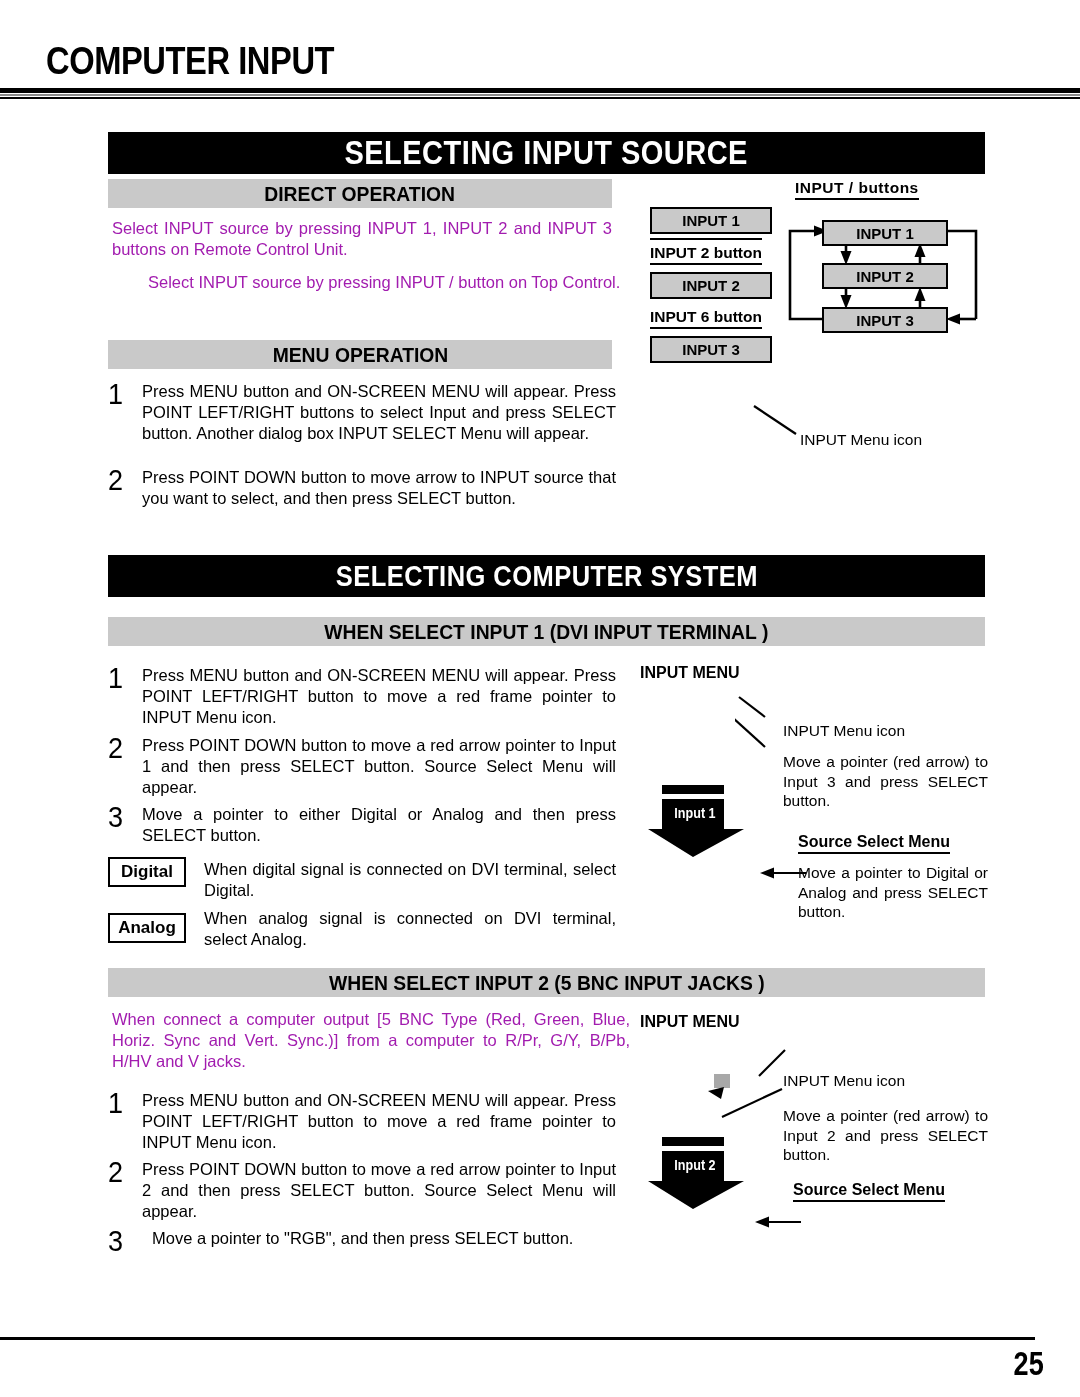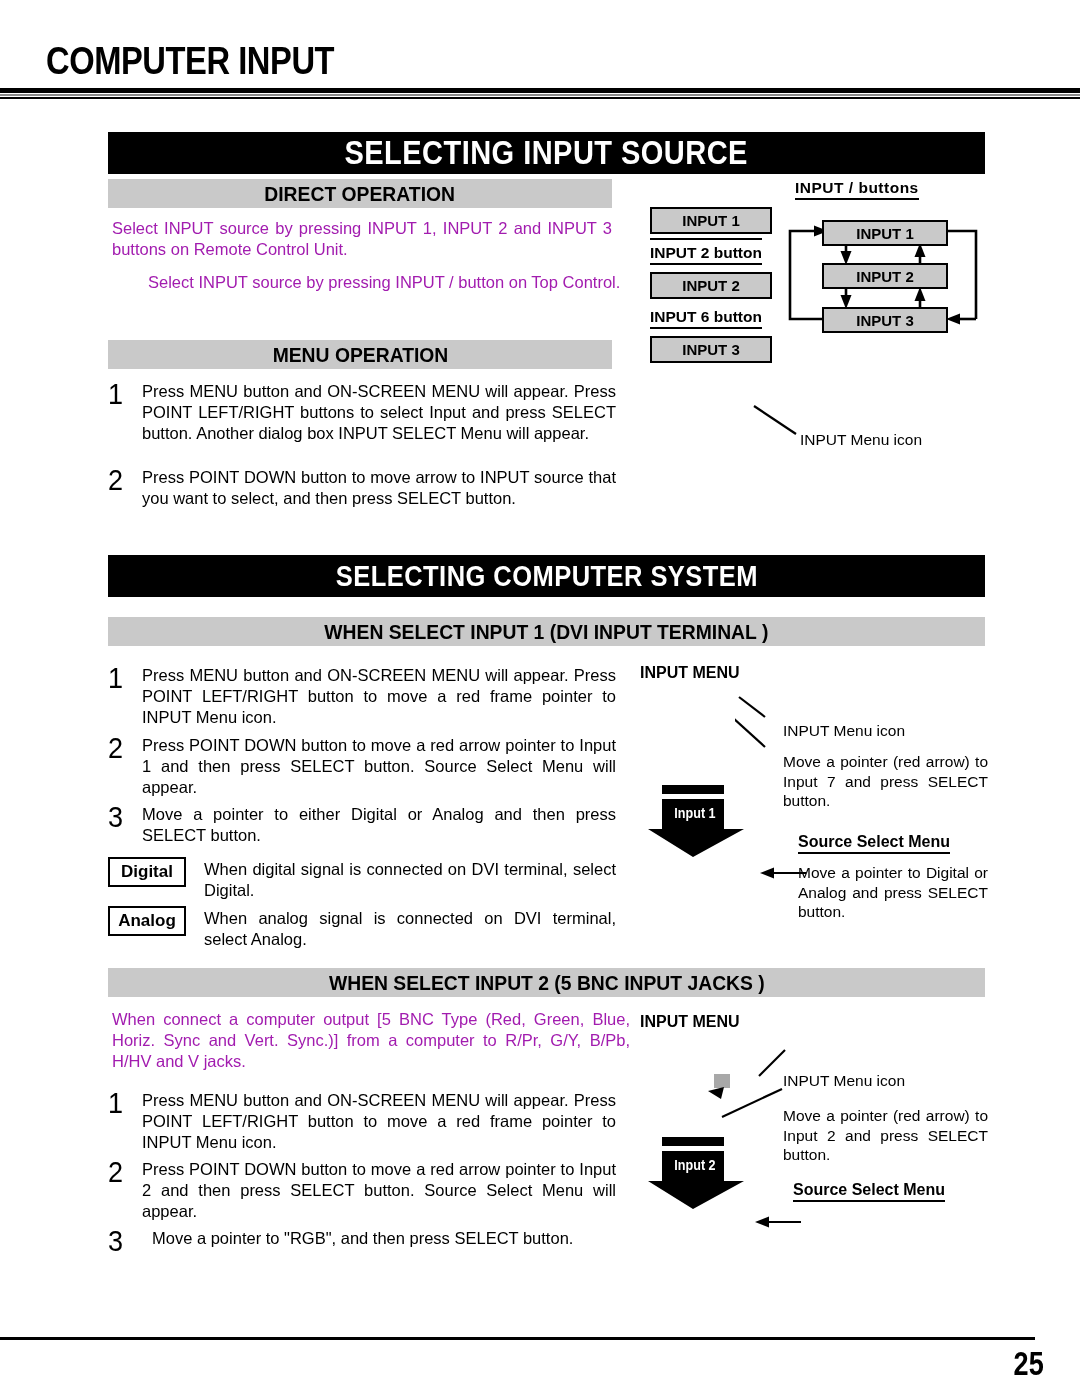--- a/index.html
+++ b/index.html
@@ -198,21 +198,21 @@
   }
   .mode-text {
     font-size: 16.5px;
     line-height: 21px;
     text-align: justify;
     margin-left: 18px;
     flex: 1;
     padding-top: 2px;
   }
   #mode-digital { left: 108px; top: 857px; width: 508px; }
-  #mode-analog  { left: 108px; top: 906px; width: 508px; }
+  #mode-analog  { left: 108px; top: 906px; width: 508px; align-items: center; }
 
   
   .underlabel {
     position: absolute;
     font-size: 15.5px;
     font-weight: bold;
     border-bottom: 2px solid #000000;
     padding-bottom: 1px;
     white-space: nowrap;
   }
@@ -476,21 +476,21 @@
   </div>
 
   <div class="bold-head" id="head-input-menu-1">INPUT MENU</div>
 
   <svg id="leaders-in1" viewBox="0 0 60 60">
     <line x1="4" y1="2" x2="30" y2="22" stroke="#000" stroke-width="2.2"></line>
     <line x1="-14" y1="12" x2="30" y2="52" stroke="#000" stroke-width="2.2"></line>
   </svg>
 
   <div class="callout-plain" id="callout-in1-icon">INPUT Menu icon</div>
-  <div class="callout" id="callout-in1-move">Move a pointer (red arrow) to Input 7 and press SELECT button.</div>
+  <div class="callout" id="callout-in1-move">Move a pointer (red arrow) to Input 3 and press SELECT button.</div>
 
   <div class="underline-head" id="head-source-select-1">Source Select Menu</div>
   <svg id="arrow-in1-source" viewBox="0 0 46 14">
     <line x1="12" y1="7" x2="46" y2="7" stroke="#000" stroke-width="2.2"></line>
     <polygon points="0,7 14,1.5 14,12.5" fill="#000"></polygon>
   </svg>
   <div class="callout" id="callout-in1-source">Move a pointer to Digital or Analog and press SELECT button.</div>
 
   <svg class="inputarrow" id="arrowgraphic-in1" viewBox="0 0 100 72">
     <rect x="14" y="0" width="62" height="9" fill="#000"></rect>

